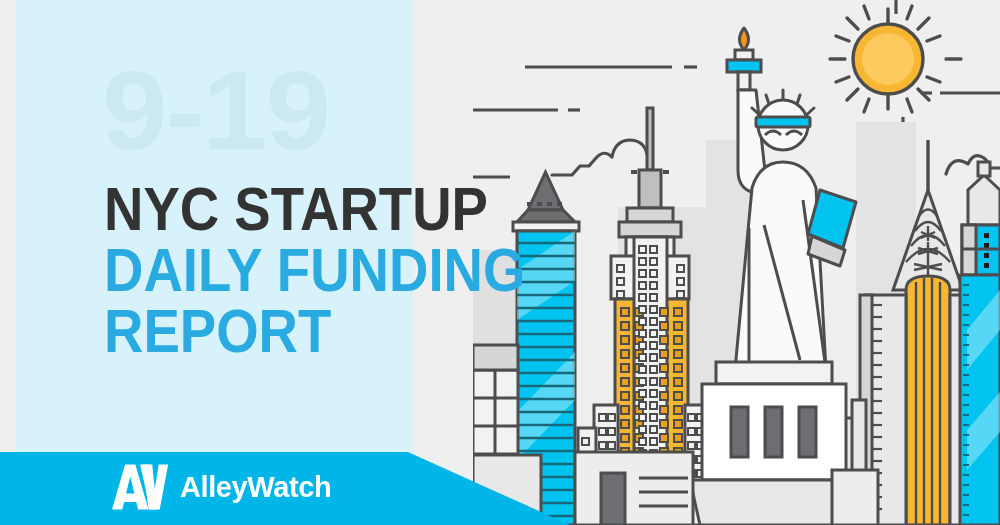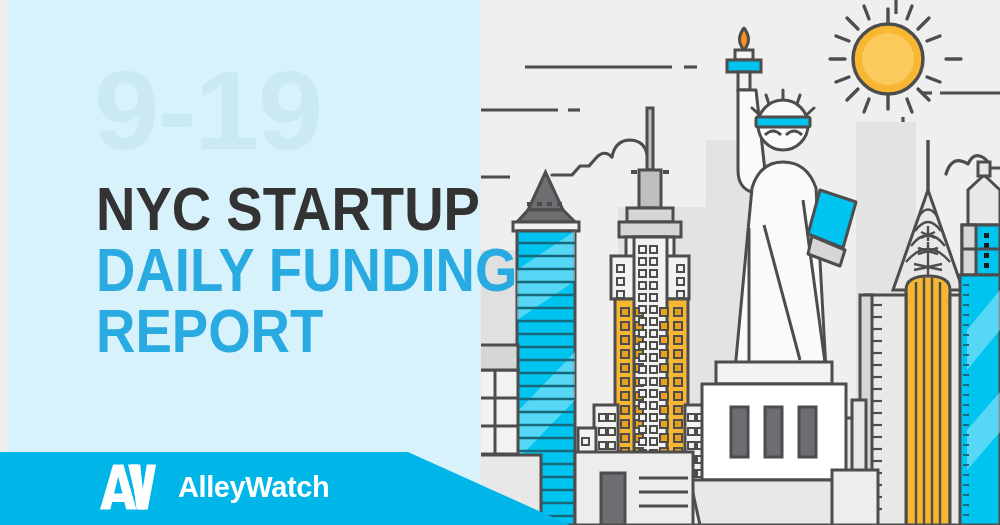--- a/index.html
+++ b/index.html
@@ -8,21 +8,21 @@
     font-family:"Liberation Sans", sans-serif;
     background:#ffffff;
   }
   #poster{
     position:relative;width:1000px;height:525px;overflow:hidden;
     background:#EFEFEF;
   }
 
   
   .left-panel{
-    position:absolute;left:8px;top:0;width:473px;height:525px;
+    position:absolute;left:16px;top:0;width:397px;height:525px;
     background:#D8F2FC;
     z-index:5;
   }
   .date-ghost{
     position:absolute;left:86px;top:55px;
     font-family:"Liberation Sans Narrow","Liberation Sans",sans-serif;
     font-size:112px;line-height:1;font-weight:bold;
     letter-spacing:-2px;
     color:#CBE9F2;
     transform:scaleX(1.05);
@@ -43,21 +43,21 @@
   .hl-3{font-size:62px;color:#29ABE2;letter-spacing:0px;margin-top:4px;}
 
   
   .bottom-bar{
     position:absolute;left:0;bottom:0;width:570px;height:73px;
     background:#00B5E8;
     z-index:9;
     clip-path:polygon(0 0, 408px 0, 570px 73px, 0 73px);
   }
   .brand{
-    position:absolute;left:100px;top:12px;display:flex;align-items:center;gap:20px;
+    position:absolute;left:112px;top:12px;display:flex;align-items:center;gap:10px;
   }
   .brand-mark{width:58px;height:46px;display:block;}
   .brand-word{
     font-family:"Liberation Sans",sans-serif;
     font-size:29px;font-weight:bold;color:#ffffff;letter-spacing:-0.4px;
   }
 
   
   .illo{position:absolute;left:0;top:0;width:1000px;height:525px;z-index:1;}
 </style>

